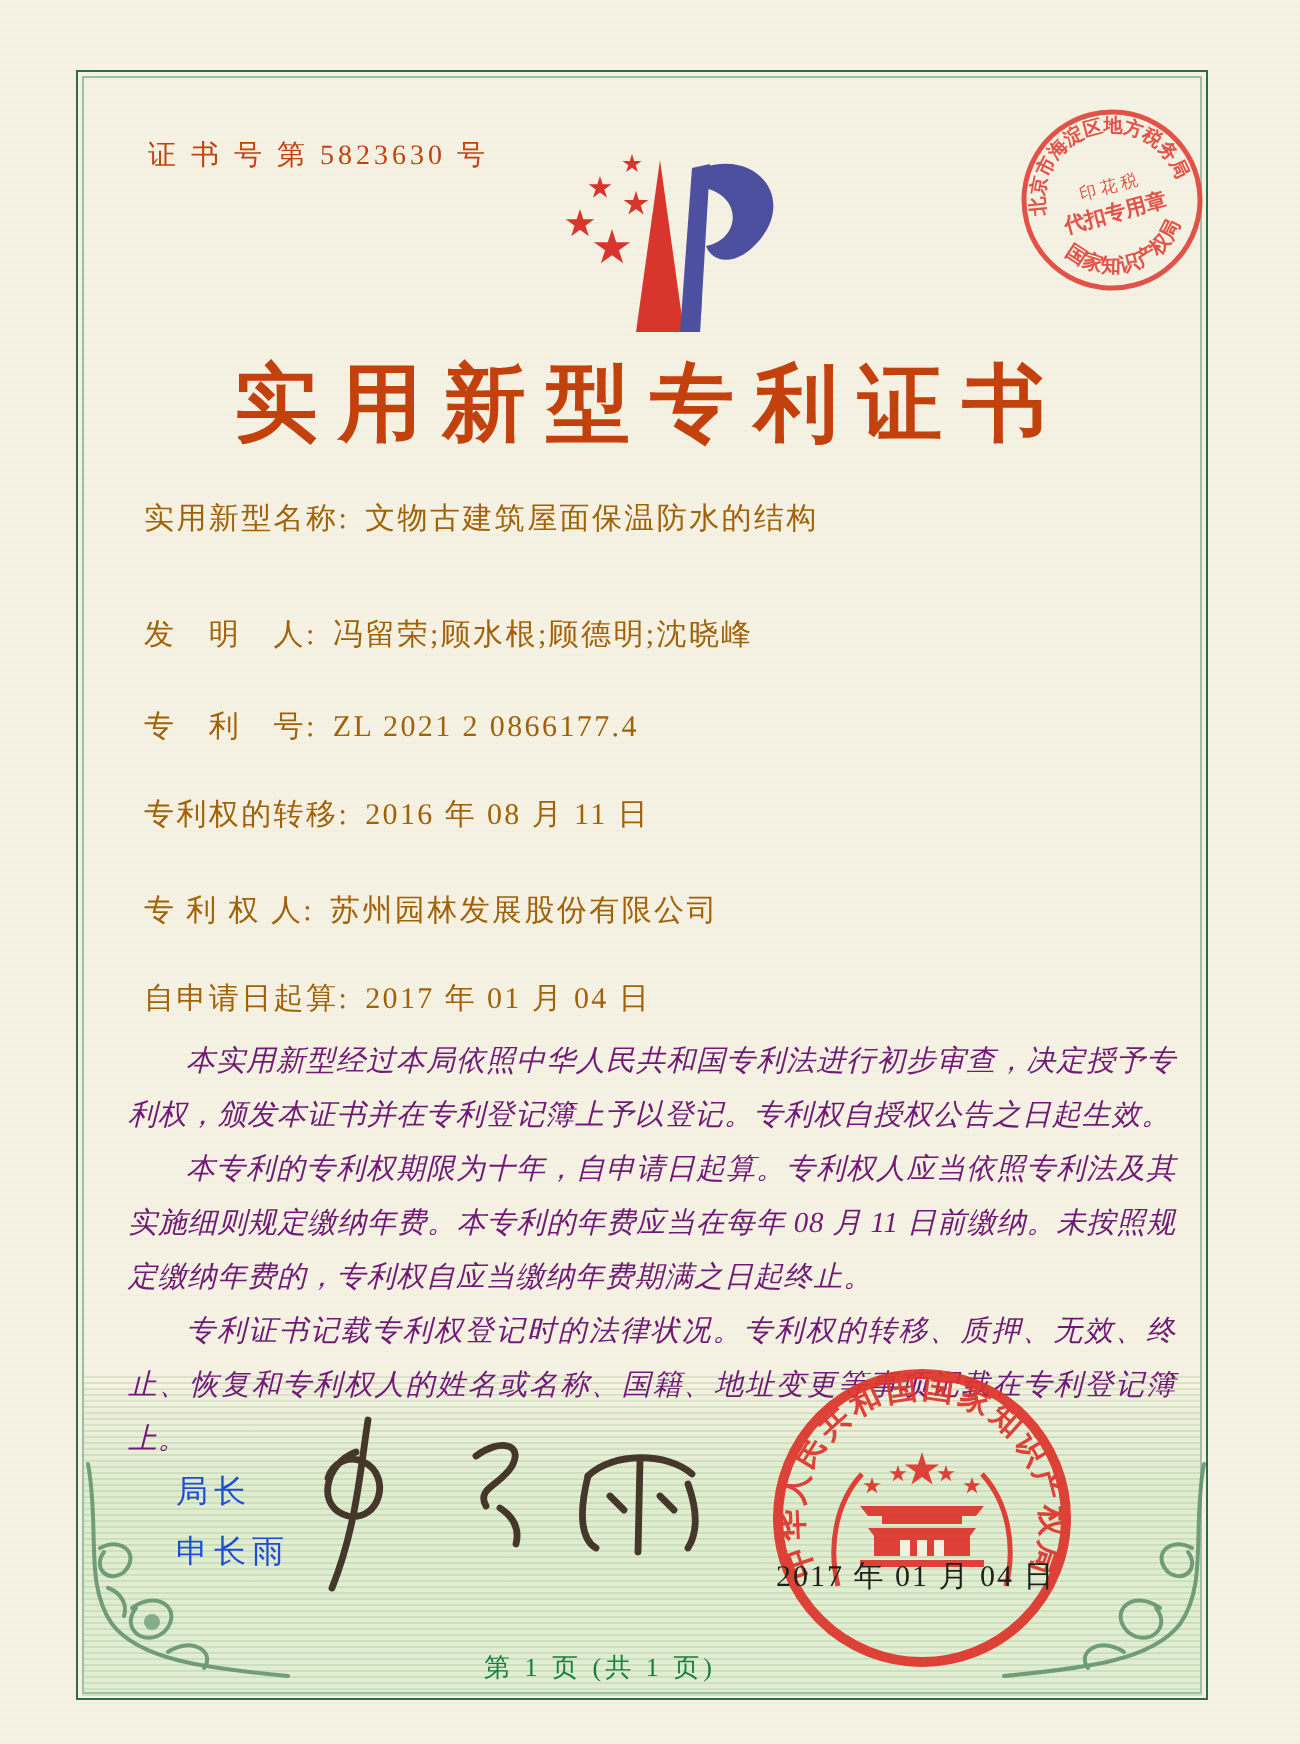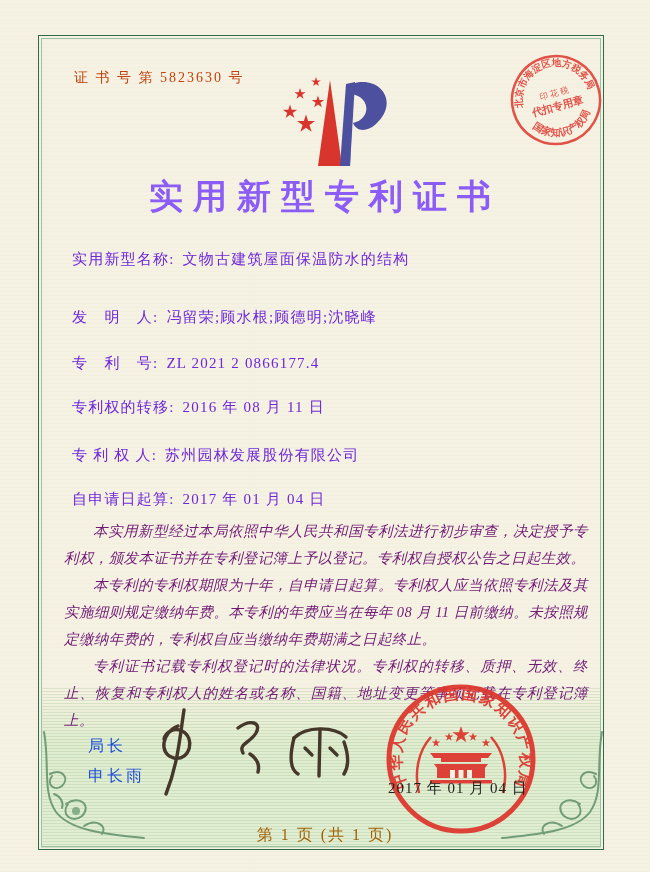--- a/index.html
+++ b/index.html
@@ -28,47 +28,47 @@
     background:
       repeating-linear-gradient(0deg, rgba(120,170,110,.20) 0 1px, transparent 1px 3px),
       linear-gradient(to bottom, rgba(226,238,211,0) 0, rgba(223,236,206,.95) 55px, #e2eed3 100%);
   }
   .cert-no{
     position:absolute;left:74px;top:69px;font-size:14px;letter-spacing:2px;
     color:#c2410c;z-index:2;
   }
   .title{
     position:absolute;left:0;top:174px;width:650px;text-align:center;
-    font-size:34px;font-weight:bold;letter-spacing:10px;color:#8b5cf6;z-index:2;
+    font-size:42px;font-weight:bold;letter-spacing:10px;color:#c2410c;z-index:2;
   }
   .logo{position:absolute;left:260px;top:74px;z-index:2;}
   .stamp-tax{position:absolute;left:496px;top:40px;z-index:4;transform:rotate(-15deg);opacity:.92;}
   .field{
     position:absolute;left:72px;width:480px;font-size:15px;letter-spacing:1.2px;
-    color:#6d28d9;z-index:2;white-space:nowrap;
+    color:#a16207;z-index:2;white-space:nowrap;
   }
   .field .lbl{margin-right:8px;}
   .f0{top:250px}.f1{top:308px}.f2{top:354px}.f3{top:398px}.f4{top:446px}.f5{top:490px}
   .body-text{
     position:absolute;left:64px;top:518px;width:524px;z-index:2;
     font-size:14.5px;line-height:27px;text-align:justify;color:#701a75;
     font-style:italic;letter-spacing:.4px;
   }
   .body-text p{margin:0;text-indent:2em;}
   .signer{position:absolute;left:88px;z-index:2;font-size:16px;letter-spacing:3px;color:#1d4ed8;}
   .signer.t{top:736px}.signer.n{top:766px}
   .signature{position:absolute;left:146px;top:706px;z-index:3;}
   .seal-cnipa{position:absolute;left:372px;top:670px;z-index:4;opacity:.93;}
   .issue-date{
     position:absolute;left:388px;top:779px;z-index:5;font-size:15px;
     color:#1f1f1c;letter-spacing:1px;font-style:normal;white-space:nowrap;
   }
   .footer{
-    position:absolute;left:0;top:825px;width:650px;text-align:center;
-    font-size:16px;color:#a16207;letter-spacing:2px;z-index:2;
+    position:absolute;left:0;top:825px;width:600px;text-align:center;
+    font-size:13px;color:#15803d;letter-spacing:2px;z-index:2;
   }
   .orn{position:absolute;z-index:1;}
   .orn.bl{left:40px;top:730px;}
   .orn.br{right:44px;top:730px;transform:scaleX(-1);}
   .seal-red{color:#df4237;}
 </style>
 </head>
 <body>
 
 <div class="page">

